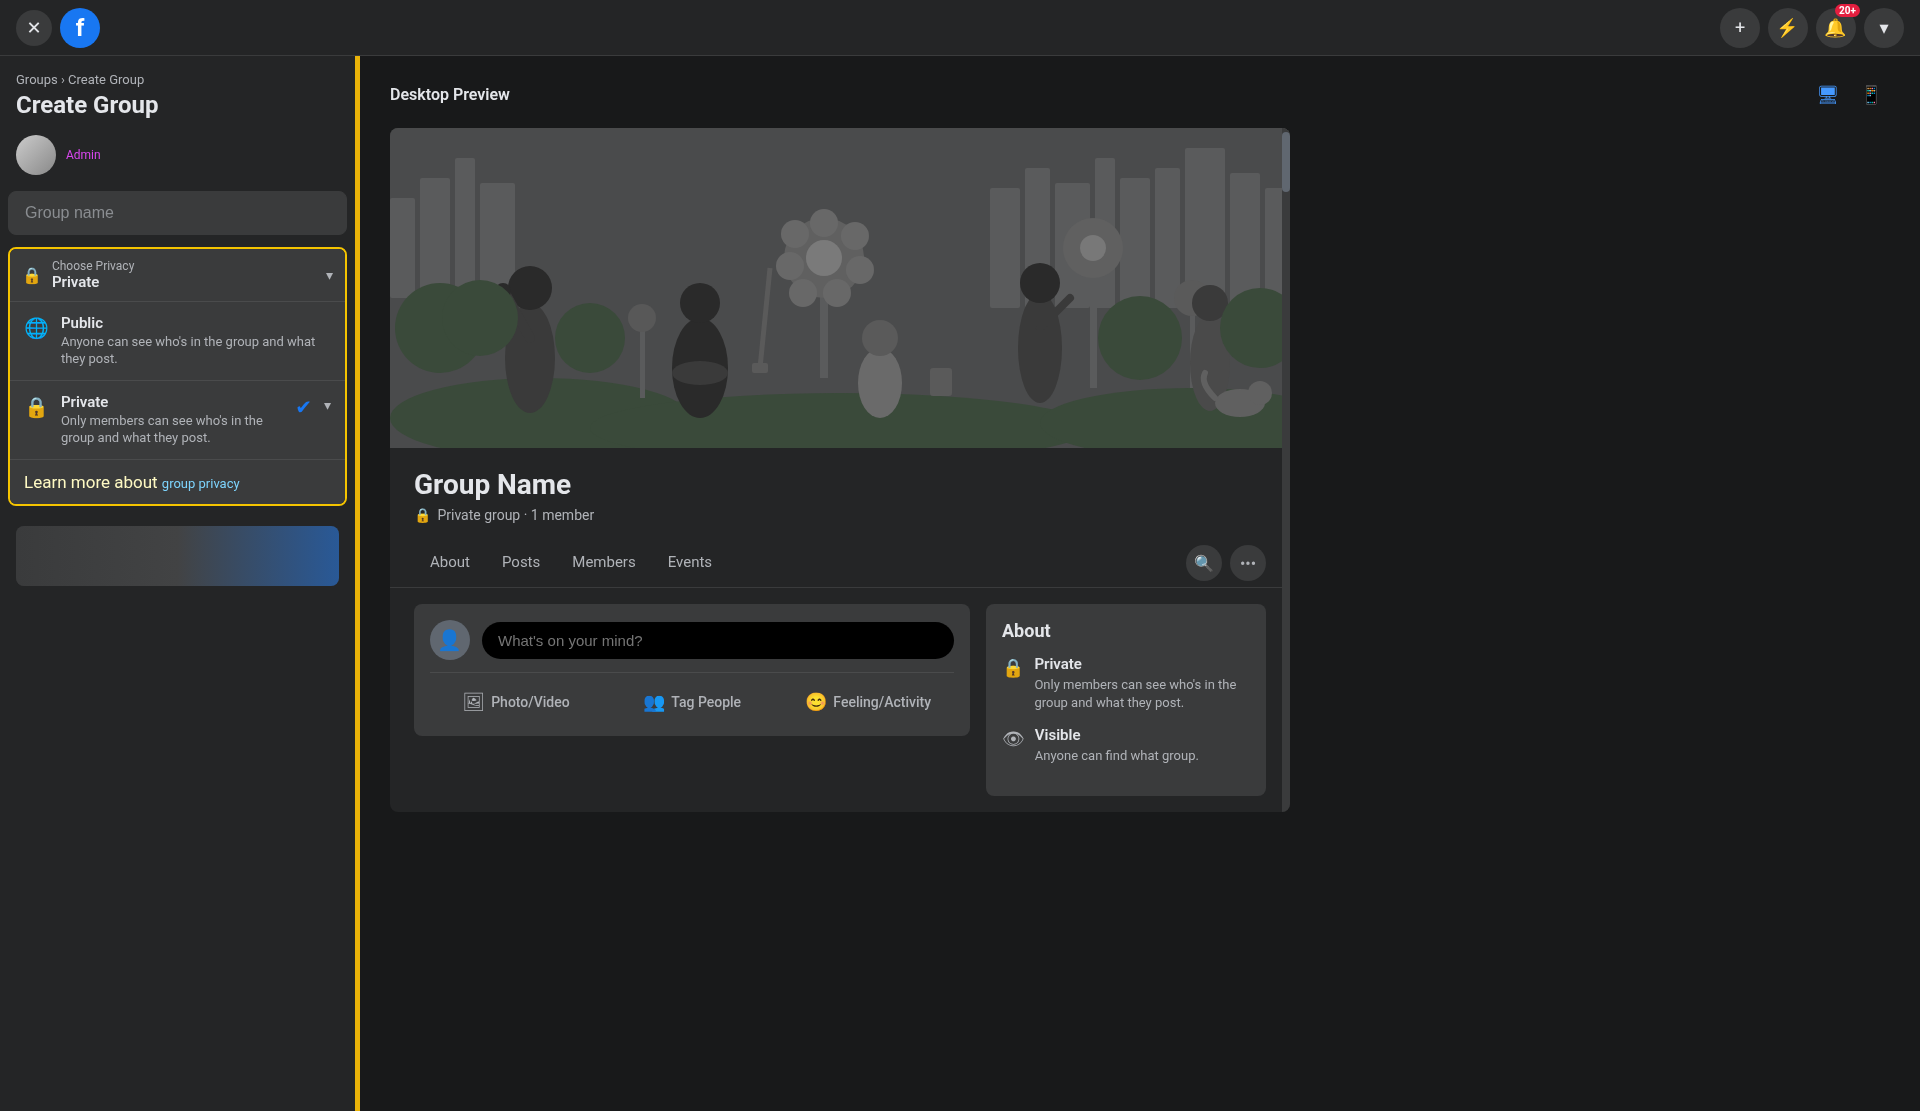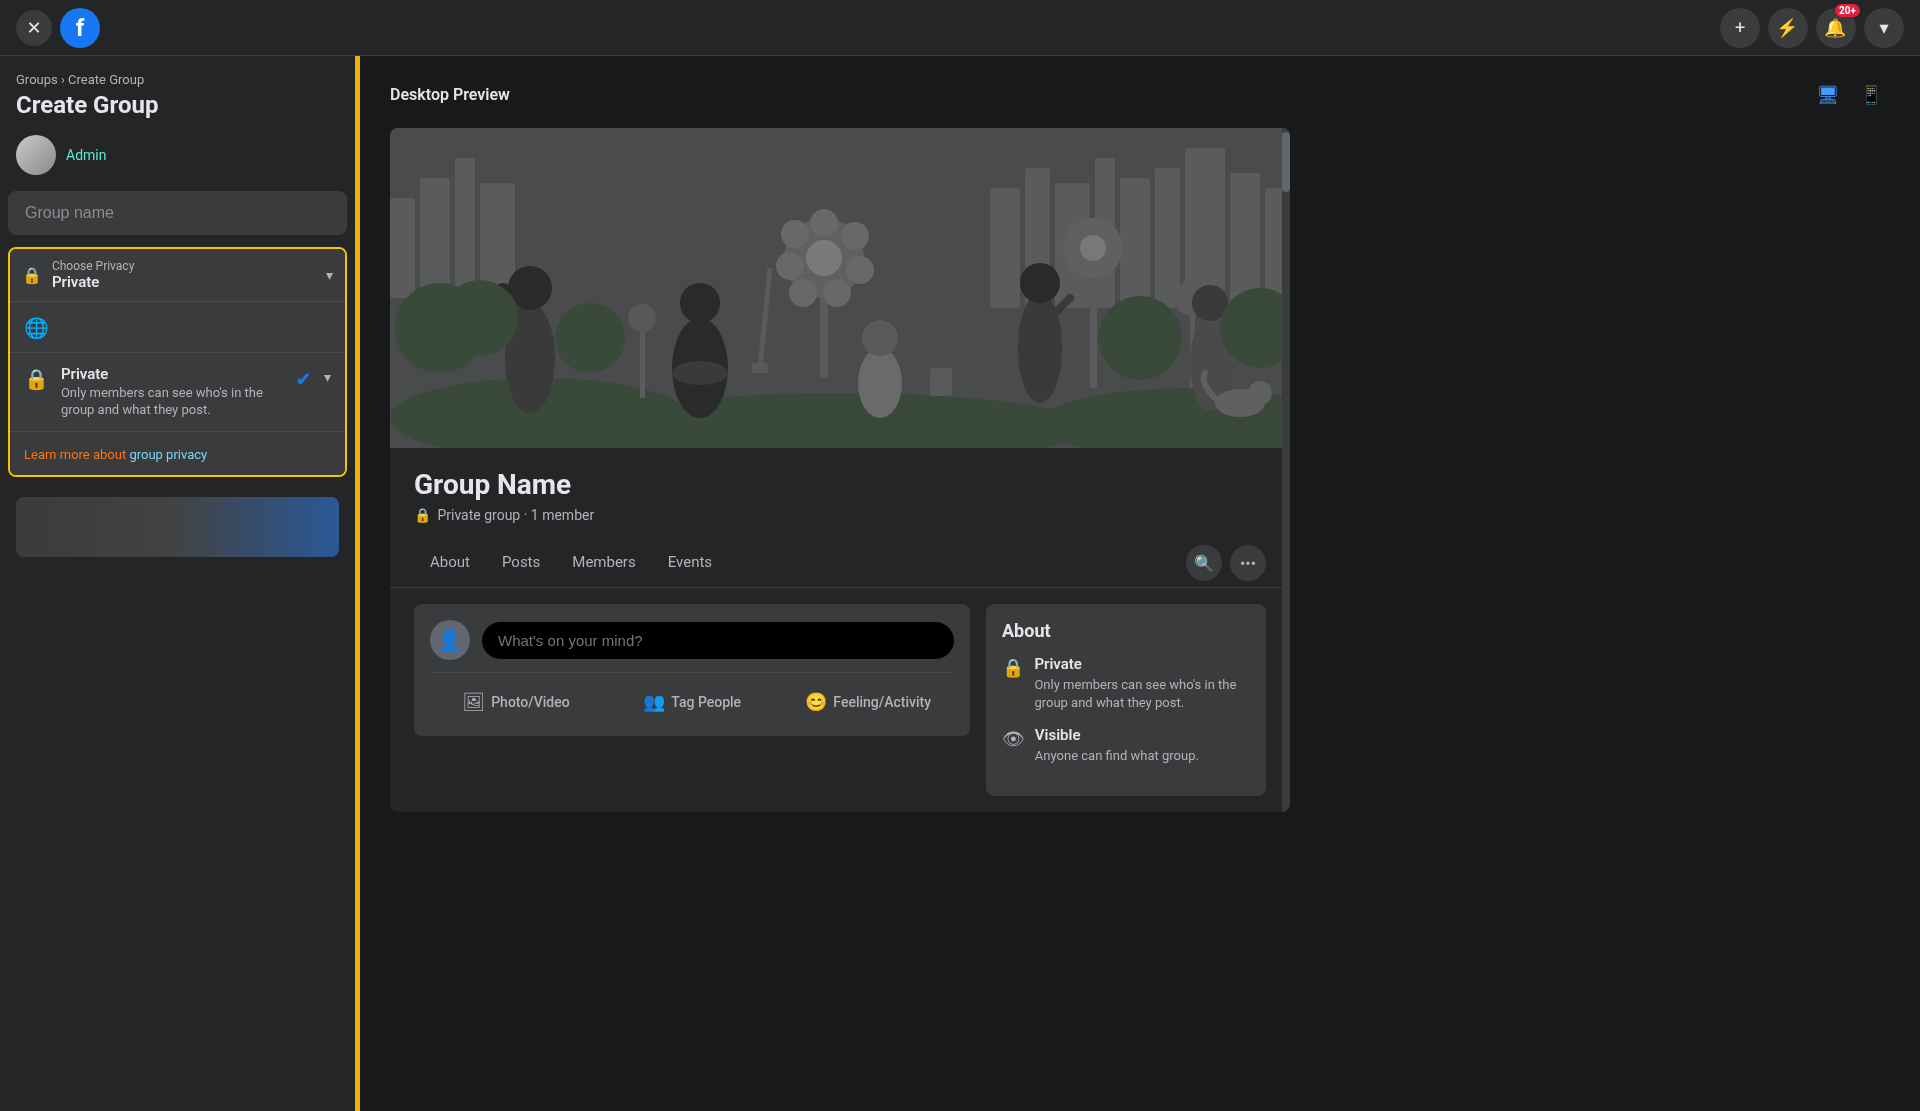--- a/index.html
+++ b/index.html
@@ -50,21 +50,21 @@
       display: flex; flex-direction: column;
       padding: 16px 8px;
       overflow-y: auto;
     }
     .breadcrumb { color: #b0b3b8; font-size: 13px; margin-bottom: 4px; padding: 0 8px; }
     .breadcrumb a { color: #b0b3b8; text-decoration: none; }
     .page-title { color: #e4e6ea; font-size: 24px; font-weight: 700; padding: 0 8px; margin-bottom: 16px; }
     .admin-row { display: flex; align-items: center; gap: 10px; padding: 0 8px; margin-bottom: 16px; }
     .admin-avatar { width: 40px; height: 40px; border-radius: 50%; background: #b0b3b8; overflow: hidden; }
     .admin-avatar-inner { width: 100%; height: 100%; background: linear-gradient(135deg, #ccc 0%, #888 100%); }
-    .admin-label { color: #5eead4; font-size: 14px; }
+    .admin-label { color: #d946ef; font-size: 12px; }
 
     .group-name-input {
       background: #3a3b3c; border: 1px solid #3a3b3c; border-radius: 8px;
       padding: 12px 16px; color: #e4e6ea; font-size: 16px; width: 100%;
       margin: 0 0 12px 0; outline: none;
     }
     .group-name-input::placeholder { color: #8a8d91; }
 
     
     .privacy-section {
@@ -86,21 +86,21 @@
       cursor: pointer; border-top: 1px solid #4a4b4c;
     }
     .option-icon { font-size: 20px; margin-top: 2px; color: #e4e6ea; }
     .option-text { flex: 1; }
     .option-title { color: #e4e6ea; font-size: 15px; font-weight: 600; margin-bottom: 2px; }
     .option-desc { color: #b0b3b8; font-size: 13px; line-height: 1.3; }
     .option-check { color: #1877f2; font-size: 20px; margin-top: 2px; }
     .option-chevron { color: #b0b3b8; font-size: 14px; margin-top: 4px; }
 
     .privacy-learn-more { padding: 12px 14px; background: #3a3b3c; border-top: 1px solid #4a4b4c; }
-    .privacy-learn-more span { color: #f97316; font-size: 13px; }
+    .privacy-learn-more span { color: #fef9c3; font-size: 17px; }
     .privacy-learn-more a { color: #7dd3fc; text-decoration: none; font-size: 13px; }
 
     .bottom-preview { margin-top: 8px; padding: 0 8px; }
     .preview-thumb { width: 100%; height: 60px; background: #3a3b3c; border-radius: 8px; overflow: hidden; }
     .preview-thumb-inner { width: 100%; height: 100%; background: linear-gradient(90deg, #3a3b3c 0%, #4a4b4c 50%, #1877f2 100%); opacity: 0.5; }
 
     .create-btn {
       margin: auto 8px 16px 8px; width: calc(100% - 16px);
       background: #3a3b3c; border: none; border-radius: 8px; padding: 12px;
       color: #b0b3b8; font-size: 16px; font-weight: 600; cursor: pointer;
@@ -237,20 +237,24 @@
           <div class="privacy-choose-label">Choose Privacy</div>
           <div class="privacy-value">Private</div>
         </div>
         <span class="chevron-down">▾</span>
       </div>
 
       <div class="privacy-options">
 
         <div class="privacy-option">
           <span class="option-icon">🌐</span>
+          <div class="option-text">
+            <div class="option-title">Public</div>
+            <div class="option-desc">Anyone can see who's in the group and what they post.</div>
+          </div>
         </div>
 
         <div class="privacy-option">
           <span class="option-icon">🔒</span>
           <div class="option-text">
             <div class="option-title">Private</div>
             <div class="option-desc">Only members can see who's in the group and what they post.</div>
           </div>
           <span class="option-check">✔</span>
           <span class="option-chevron">▾</span>

